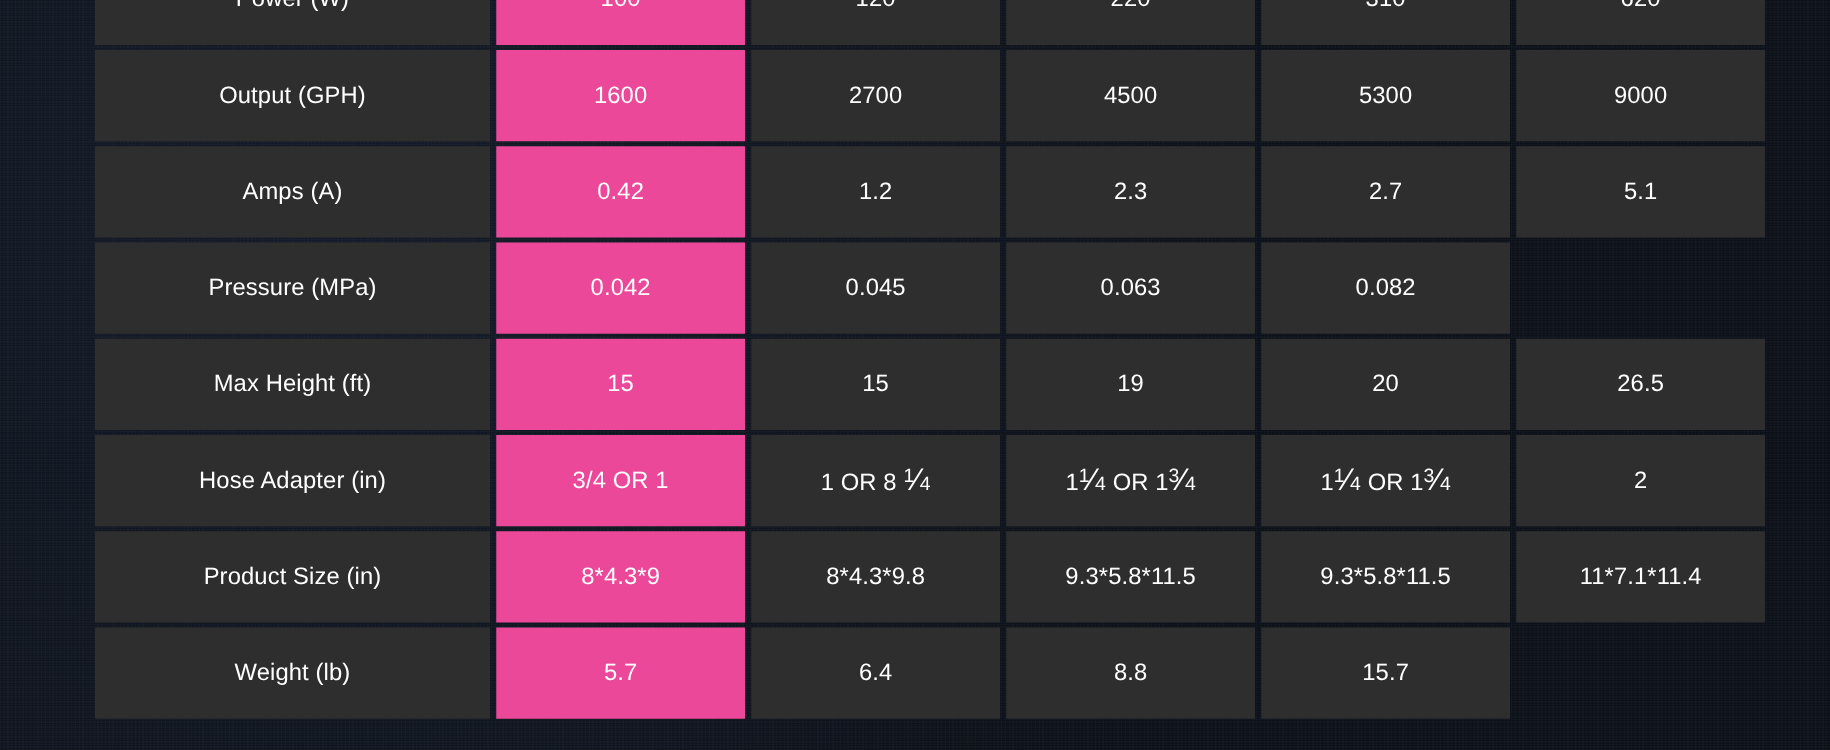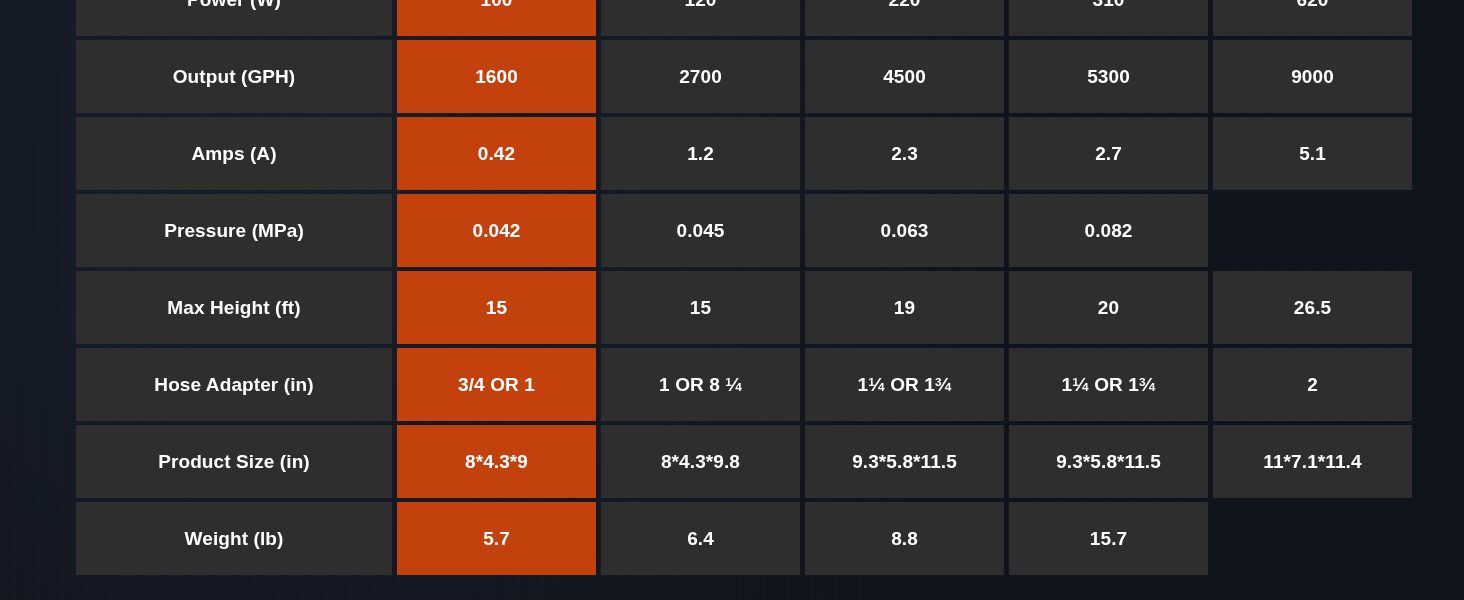--- a/index.html
+++ b/index.html
@@ -38,40 +38,40 @@
   }
 
   .cell {
     background: #2e2e2e;
     color: #ffffff;
     display: flex;
     align-items: center;
     justify-content: center;
     text-align: center;
     font-size: 19px;
-    font-weight: 700;
+    font-weight: 400;
     letter-spacing: 0.1px;
     line-height: 1.15;
     position: relative;
     flex: 0 0 199px;
   }
 
   .cell.label {
     flex: 0 0 316px;
     font-size: 19px;
   }
 
   .cell.hot {
-    background: #c2410c;
+    background: #ec4899;
   }
 
   
   .frac {
     display: inline-block;
-    font-size: 19px;
+    font-size: 25px;
     vertical-align: baseline;
   }
   .frac sup { font-size: 0.62em; vertical-align: 0.42em; }
   .frac sub { font-size: 0.62em; vertical-align: 0.02em; }
   .frac .slash { font-size: 1.0em; }
 
   .val-wrap { white-space: nowrap; }
 </style>
 </head>
 <body>

